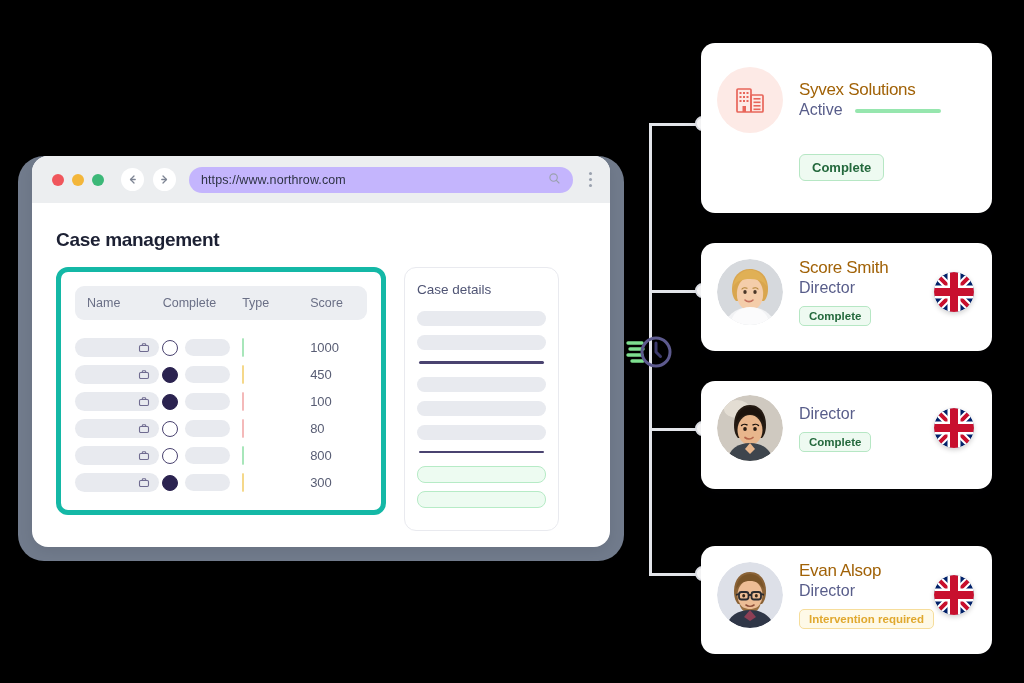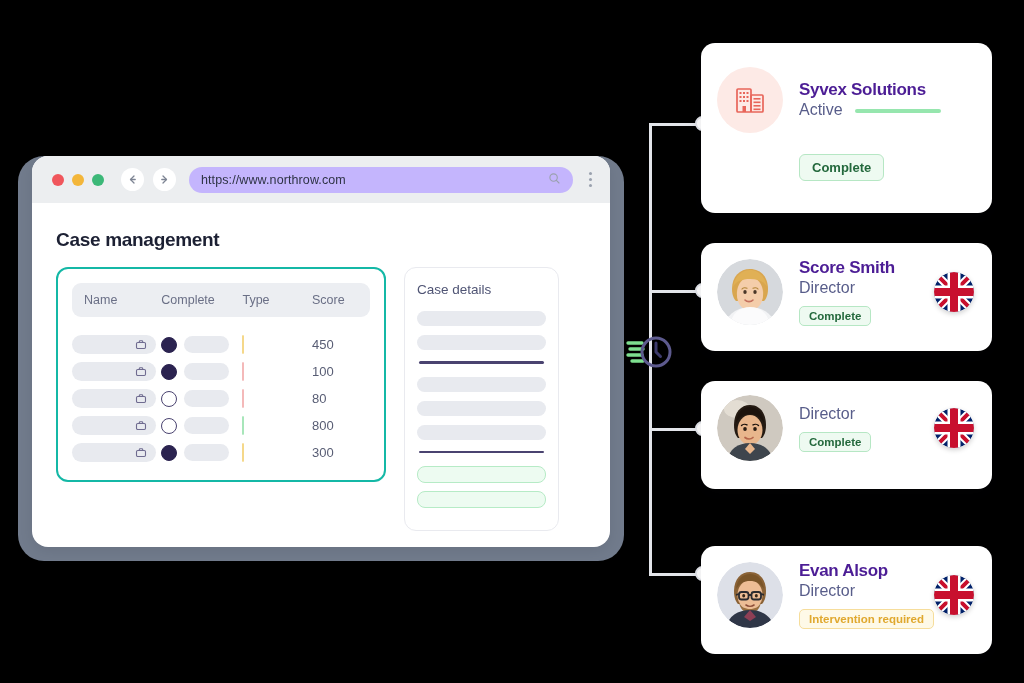--- a/index.html
+++ b/index.html
@@ -36,21 +36,21 @@
     white-space:nowrap; overflow:hidden;}
   .kebab{ width:16px; display:flex; flex-direction:column; align-items:center; gap:3px; }
   .kebab i{ width:3px;height:3px;border-radius:50%;background:#9aa1ae; display:block;}
 
   .browser-body{ padding:26px 17px 0 24px; position:relative; height:344px;}
   .page-title{ font-size:19px; font-weight:700; color:#1c2033; letter-spacing:-.3px; margin-bottom:16px;}
 
   
   .content-row{ display:flex; gap:18px; align-items:flex-start;}
   .table-card{
-    width:330px; border:2px solid #14b8a6; border-radius:12px; padding:14px;
+    width:330px; border:5px solid #14b8a6; border-radius:12px; padding:14px;
     background:#fff;
   }
   .t-head{
     display:flex; background:#eceef2; border-radius:9px; height:34px;
     align-items:center; font-size:12.5px; color:#6a6f86;
   }
   .t-head span{ display:block; }
   .c-name{ width:92px; padding-left:12px;}
   .c-cat { width:84px; text-align:left;}
   .c-type{ width:72px; text-align:left;}
@@ -98,21 +98,21 @@
     position:absolute; left:701px; width:291px; background:#fff;
     border-radius:14px; box-shadow:0 5px 18px rgba(20,24,40,.10);
   }
   .card-inner{ display:flex; align-items:center; padding:14px 16px; position:relative;}
   .avatar{ width:66px;height:66px;border-radius:50%; overflow:hidden; flex:none;}
   .logo-circle{
     width:66px;height:66px;border-radius:50%;background:#fdeae6;
     display:flex;align-items:center;justify-content:center; flex:none;
   }
   .card-text{ margin-left:16px; flex:1; min-width:0;}
-  .c-title{ font-size:17px;font-weight:700;color:#4c1d95;letter-spacing:-.3px;line-height:1.25;}
+  .c-title{ font-size:17px;font-weight:400;color:#a16207;letter-spacing:-.3px;line-height:1.25;}
   .c-sub{ font-size:16px;color:#585d8a;line-height:1.3; display:flex;align-items:center;gap:12px;}
   .progress{ width:86px;height:4px;border-radius:3px;background:#96e6ae;}
   .badge{
     display:inline-block;margin-top:7px;font-size:11.5px;font-weight:700;
     padding:3px 9px;border-radius:5px;
   }
   .badge.complete{ background:#eefaf1;border:1px solid #b6e7c4;color:#23683c;}
   .badge.warn{ background:#fef9e7;border:1px solid #f6dd9b;color:#e0a82e;}
   .flag{ position:absolute; right:18px; top:50%; transform:translateY(-50%);
          width:40px;height:40px;border-radius:50%;overflow:hidden;
@@ -167,20 +167,36 @@
     <div class="content-row">
 
       <div class="table-card">
         <div class="t-head">
           <span class="c-name">Name</span>
           <span class="c-cat">Complete</span>
           <span class="c-type">Type</span>
           <span class="c-score">Score</span>
         </div>
         <div class="t-body" id="table-body">
+            <div class="t-row">
+              <div class="cell-name">
+                <div class="skel-name">
+                  <svg width="14" height="14" viewBox="0 0 14 14">
+                    <rect x="2.5" y="4.5" width="9" height="6" rx="1.2" fill="none" stroke="#6f6b90" stroke-width="1.1"></rect>
+                    <path d="M5.3 4.5V3.6c0-.5.4-.9.9-.9h1.6c.5 0 .9.4.9.9v.9" fill="none" stroke="#6f6b90" stroke-width="1.1"></path>
+                  </svg>
+                </div>
+              </div>
+              <div class="cell-cat">
+                <span class="circ"></span>
+                <span class="skel-cat"></span>
+              </div>
+              <div class="cell-type"><span class="pill green"></span></div>
+              <div class="cell-score">1000</div>
+            </div>
             <div class="t-row">
               <div class="cell-name">
                 <div class="skel-name">
                   <svg width="14" height="14" viewBox="0 0 14 14">
                     <rect x="2.5" y="4.5" width="9" height="6" rx="1.2" fill="none" stroke="#6f6b90" stroke-width="1.1"></rect>
                     <path d="M5.3 4.5V3.6c0-.5.4-.9.9-.9h1.6c.5 0 .9.4.9.9v.9" fill="none" stroke="#6f6b90" stroke-width="1.1"></path>
                   </svg>
                 </div>
               </div>
               <div class="cell-cat">

